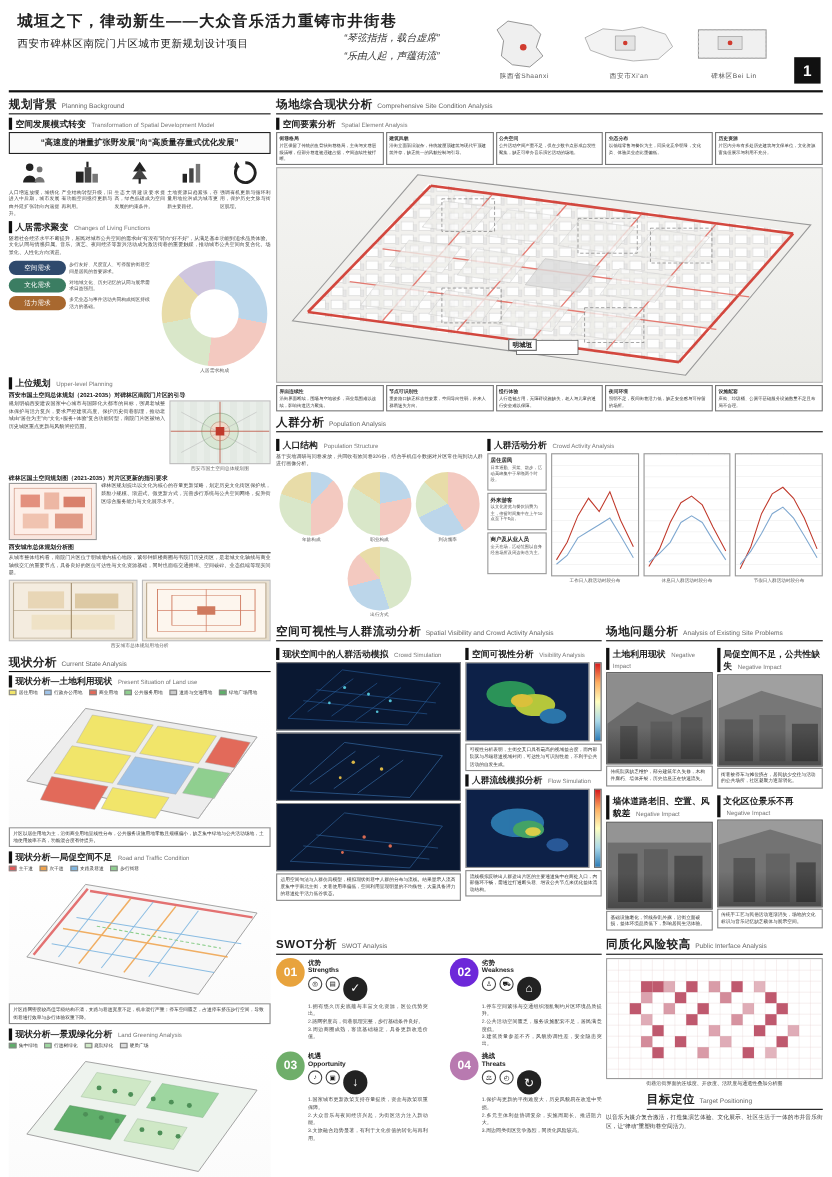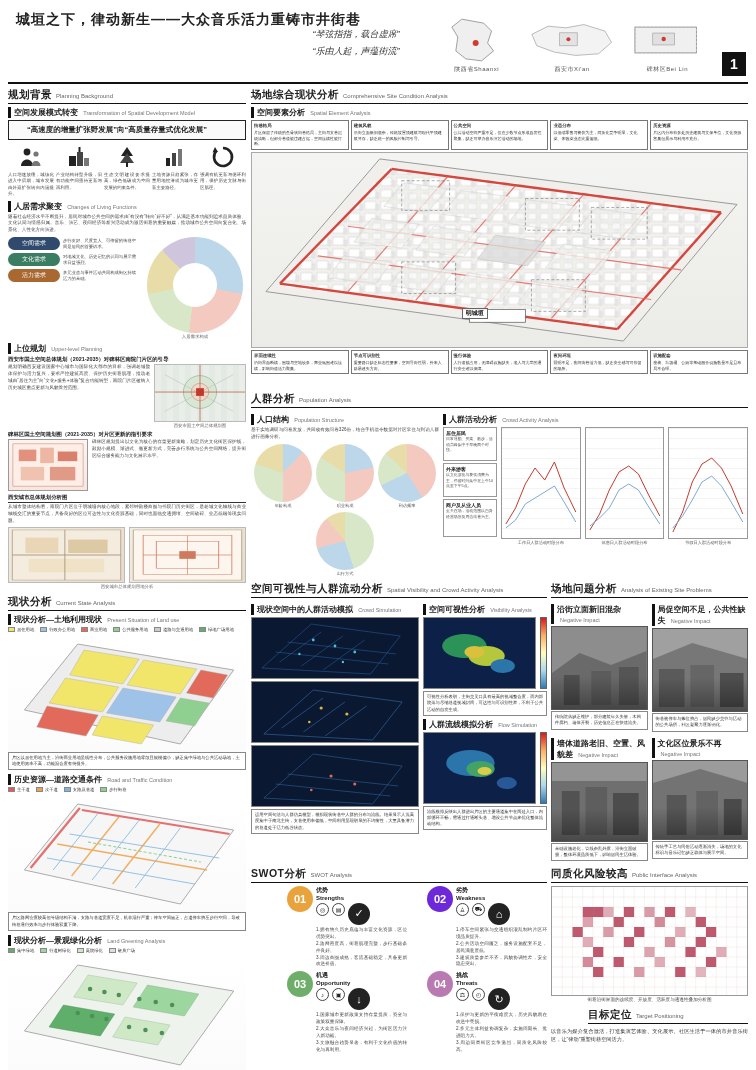--- a/index.html
+++ b/index.html
@@ -48,21 +48,21 @@
   }
   .sec-hd .cn { font-size:10.5px; font-weight:bold; letter-spacing:.5px; }
   .sec-hd .en { font-size:6px; color:#666; }
   .sub-hd { font-size:8px; font-weight:bold; border-left:3px solid #111; padding-left:3px; margin:3px 0 2px; }
   .sub-hd .en { font-size:5.5px; color:#777; font-weight:normal; margin-left:3px; }
   .tiny { font-size:4.6px; line-height:1.5; color:#444; text-align:justify; }
   .tiny5 { font-size:5.2px; line-height:1.55; color:#333; text-align:justify; }
 
   
   .quote-band {
-    border:1px solid #222; padding:4px 18px; 
+    border:1px solid #222; padding:4px 8px; text-align:center;
     font-size:7.5px; font-weight:bold; margin:2px 0 4px; background:#fafafa;
   }
   .icon-row { display:flex; gap:2px; margin:3px 0 2px; }
   .icon-cell { flex:1; text-align:center; }
   .icon-cell svg { display:block; margin:0 auto; }
   .icon-cap { font-size:4.4px; line-height:1.45; color:#444; margin-top:2px; text-align:justify; }
 
   .func-wrap { display:flex; gap:4px; margin-top:3px; }
   .func-left { width:132px; }
   .func-right { flex:1; position:relative; }
@@ -129,21 +129,21 @@
      background:linear-gradient(#102a54,#0a1c3a); }
   .colorbar { width:7px; background:linear-gradient(#d7191c,#fdae61,#ffffbf,#abd9e9,#2c7bb6); border:.5px solid #666; }
 
   
   .photo { background:linear-gradient(160deg,#9a9a9a,#5d5d5d); border:1px solid #555; position:relative; overflow:hidden; }
   .photo.bw { background:linear-gradient(160deg,#b5b5b5,#4a4a4a); }
   .photo::after { content:""; position:absolute; left:0; right:0; bottom:0; height:40%;
       background:linear-gradient(transparent,rgba(0,0,0,.35)); }
 
   
-  .swot-row { display:flex; gap:20px; margin-bottom:3px;margin-left:36px; }
+  .swot-row { display:flex; gap:20px; margin-bottom:3px; }
   .swot-card { flex:1; display:flex; gap:3px; }
   .swot-num {
     width:26px; height:26px; border-radius:50%; background:#e8a33d; color:#fff;
     display:flex; align-items:center; justify-content:center; font-size:11px; font-weight:bold; flex:none;
   }
   .swot-num.s2 { background:#6d28d9; } .swot-num.s3 { background:#6fae6a; } .swot-num.s4 { background:#b87ab0; }
   .swot-tag { font-size:6px; font-weight:bold; margin-bottom:1px; }
   .swot-ic { display:flex; gap:3px; margin:2px 0; }
   .cir { width:13px; height:13px; border-radius:50%; border:1px solid #444; display:flex; align-items:center; justify-content:center; font-size:6px; }
   .bigcir { width:22px; height:22px; border-radius:50%; background:#222; color:#fff; display:flex; align-items:center; justify-content:center; font-size:11px; }
@@ -155,20 +155,21 @@
   .bx { border:1px solid #999; background:#fff; }
 </style>
 </head>
 <body>
 
 <div class="board">
 
   <div class="header">
     <div class="title-block">
       <div class="sub-title">城垣之下，律动新生——大众音乐活力重铸市井街巷</div>
+      <div class="proj-name">西安市碑林区南院门片区城市更新规划设计项目</div>
     </div>
     <div class="poem">
       <div>“琴弦指指，载台虚席”</div>
       <div>“乐由人起，声蕴街流”</div>
     </div>
 
     <div class="loc-maps">
       <div class="loc-item">
         <div class="loc-box">
           <svg width="100%" height="46" viewBox="0 0 90 46">
@@ -412,21 +413,21 @@
               <polygon points="84,76 134,85 122,104 74,95" fill="#f1e56a" stroke="#aaa" stroke-width=".4"></polygon>
               <g stroke="#bbb" stroke-width=".4" fill="none">
                 <path d="M60 4 L8 70 M212 30 L160 104"></path>
               </g>
             </g>
           </svg>
         </div>
         <div class="callout">片区以居住用地为主，沿街商业用地呈线性分布，公共服务设施用地零散且规模偏小，缺乏集中绿地与公共活动场地，土地使用效率不高，功能混合度有待提升。</div>
 
         <div class="sub-hd" style="margin-top:4px;">
-          <span>历史资源—道路交通条件</span>
+          <span>现状分析—局促空间不足</span>
           <span class="en">Road and Traffic Condition</span>
         </div>
         <div class="legend">
           <span class="lg">
               <i class="sw" style="background:#e05a5a"></i>
               <span>主干道</span>
             </span>
           <span class="lg">
               <i class="sw" style="background:#efa24a"></i>
               <span>次干道</span>
@@ -632,21 +633,21 @@
             <span class="nc-hd">夜间环境</span>
             <span>照明不足，夜间街巷活力低，缺乏安全感与可停留的场所。</span>
           </div>
           <div class="note-card" style="flex:1">
             <span class="nc-hd">设施配套</span>
             <span>座椅、垃圾桶、公厕等基础服务设施数量不足且布局不合理。</span>
           </div>
         </div>
       </div>
 
-      <div style="margin-top:15px;">
+      <div style="margin-top:0;">
         <div class="sec-hd">
           <span class="cn">人群分析</span>
           <span class="en">Population Analysis</span>
         </div>
         <div class="flexrow">
           <div style="width:188px;">
             <div class="sub-hd">
               <span>人口结构</span>
               <span class="en">Population Structure</span>
             </div>
@@ -829,21 +830,21 @@
         </div>
 
         <div style="flex:1;">
           <div class="sec-hd">
             <span class="cn">场地问题分析</span>
             <span class="en">Analysis of Existing Site Problems</span>
           </div>
           <div class="flexrow">
             <div style="flex:1;">
               <div class="sub-hd">
-                <span>沿街立面新旧混杂</span>
+                <span>土地利用现状</span>
                 <span class="en">Negative Impact</span>
               </div>
               <div class="photo" style="height:84px;">
                 <svg width="100%" height="84" viewBox="0 0 96 84" preserveAspectRatio="none">
                   <rect width="96" height="84" fill="#8d8d8d"></rect>
                   <polygon points="0,46 28,26 60,38 96,24 96,84 0,84" fill="#6a6a6a"></polygon>
                   <rect x="12" y="48" width="16" height="30" fill="#4f4f4f"></rect>
                   <rect x="40" y="44" width="20" height="34" fill="#5c5c5c"></rect>
                   <rect x="68" y="40" width="20" height="38" fill="#555"></rect>
                 </svg>

